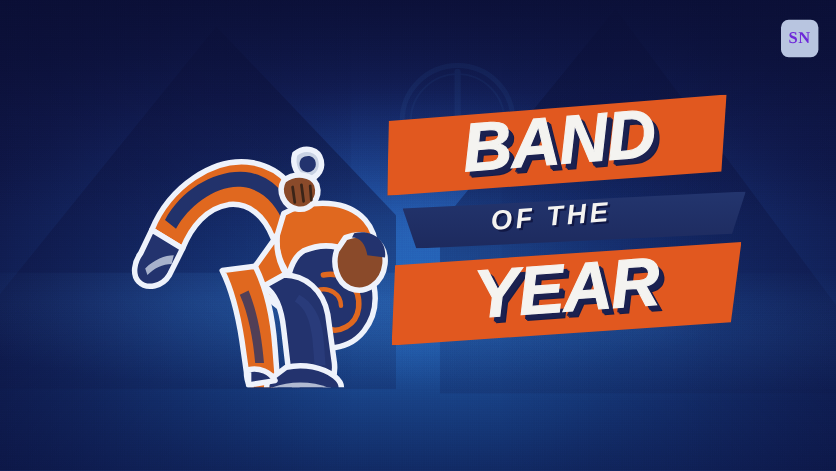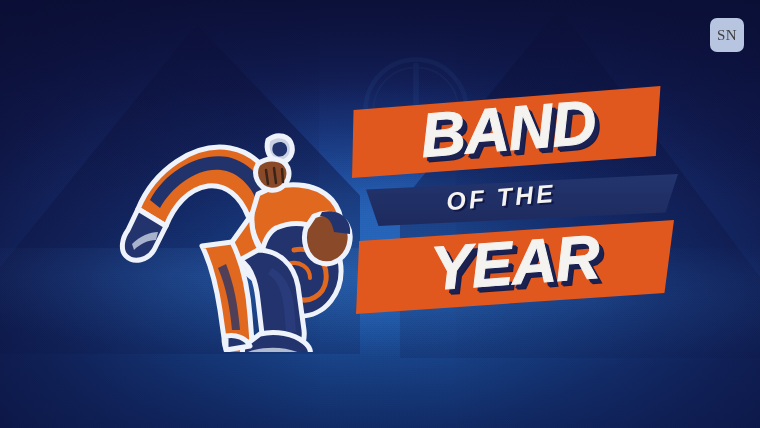--- a/index.html
+++ b/index.html
@@ -156,22 +156,22 @@
 
   
   #sn-logo {
     position:absolute; right:16px; top:18px;
     width:34px; height:34px; border-radius:7px;
     background:#b8c5e0;
     display:flex; align-items:center; justify-content:center;
   }
   #sn-logo .sn-text {
     font-family:"Liberation Serif", serif;
-    font-size:15px; font-weight:normal; letter-spacing:.5px;
-    color:#404040;
+    font-size:15px; font-weight:bold; letter-spacing:.5px;
+    color:#6d28d9;
   }
 </style>
 </head>
 <body>
 
 <div id="stage">
 
   <div class="bg-base"></div>
   <div class="bg-vignette"></div>
   <div class="dome-glow"></div>

